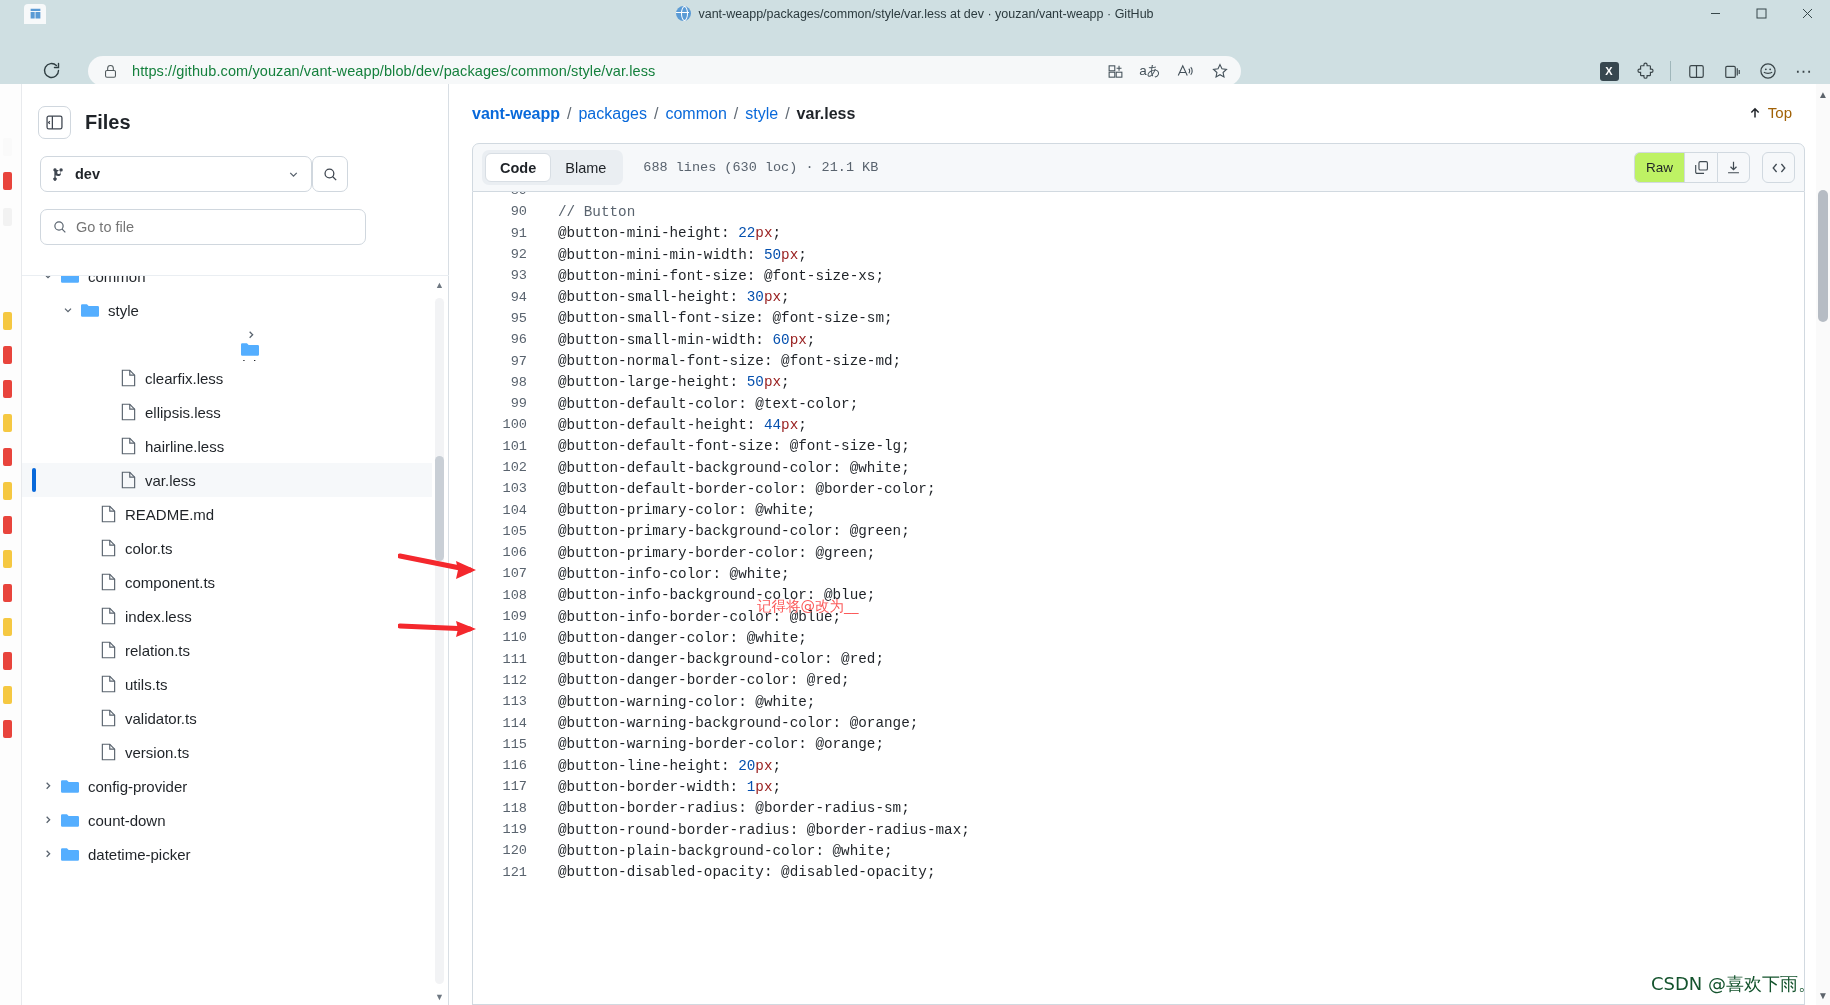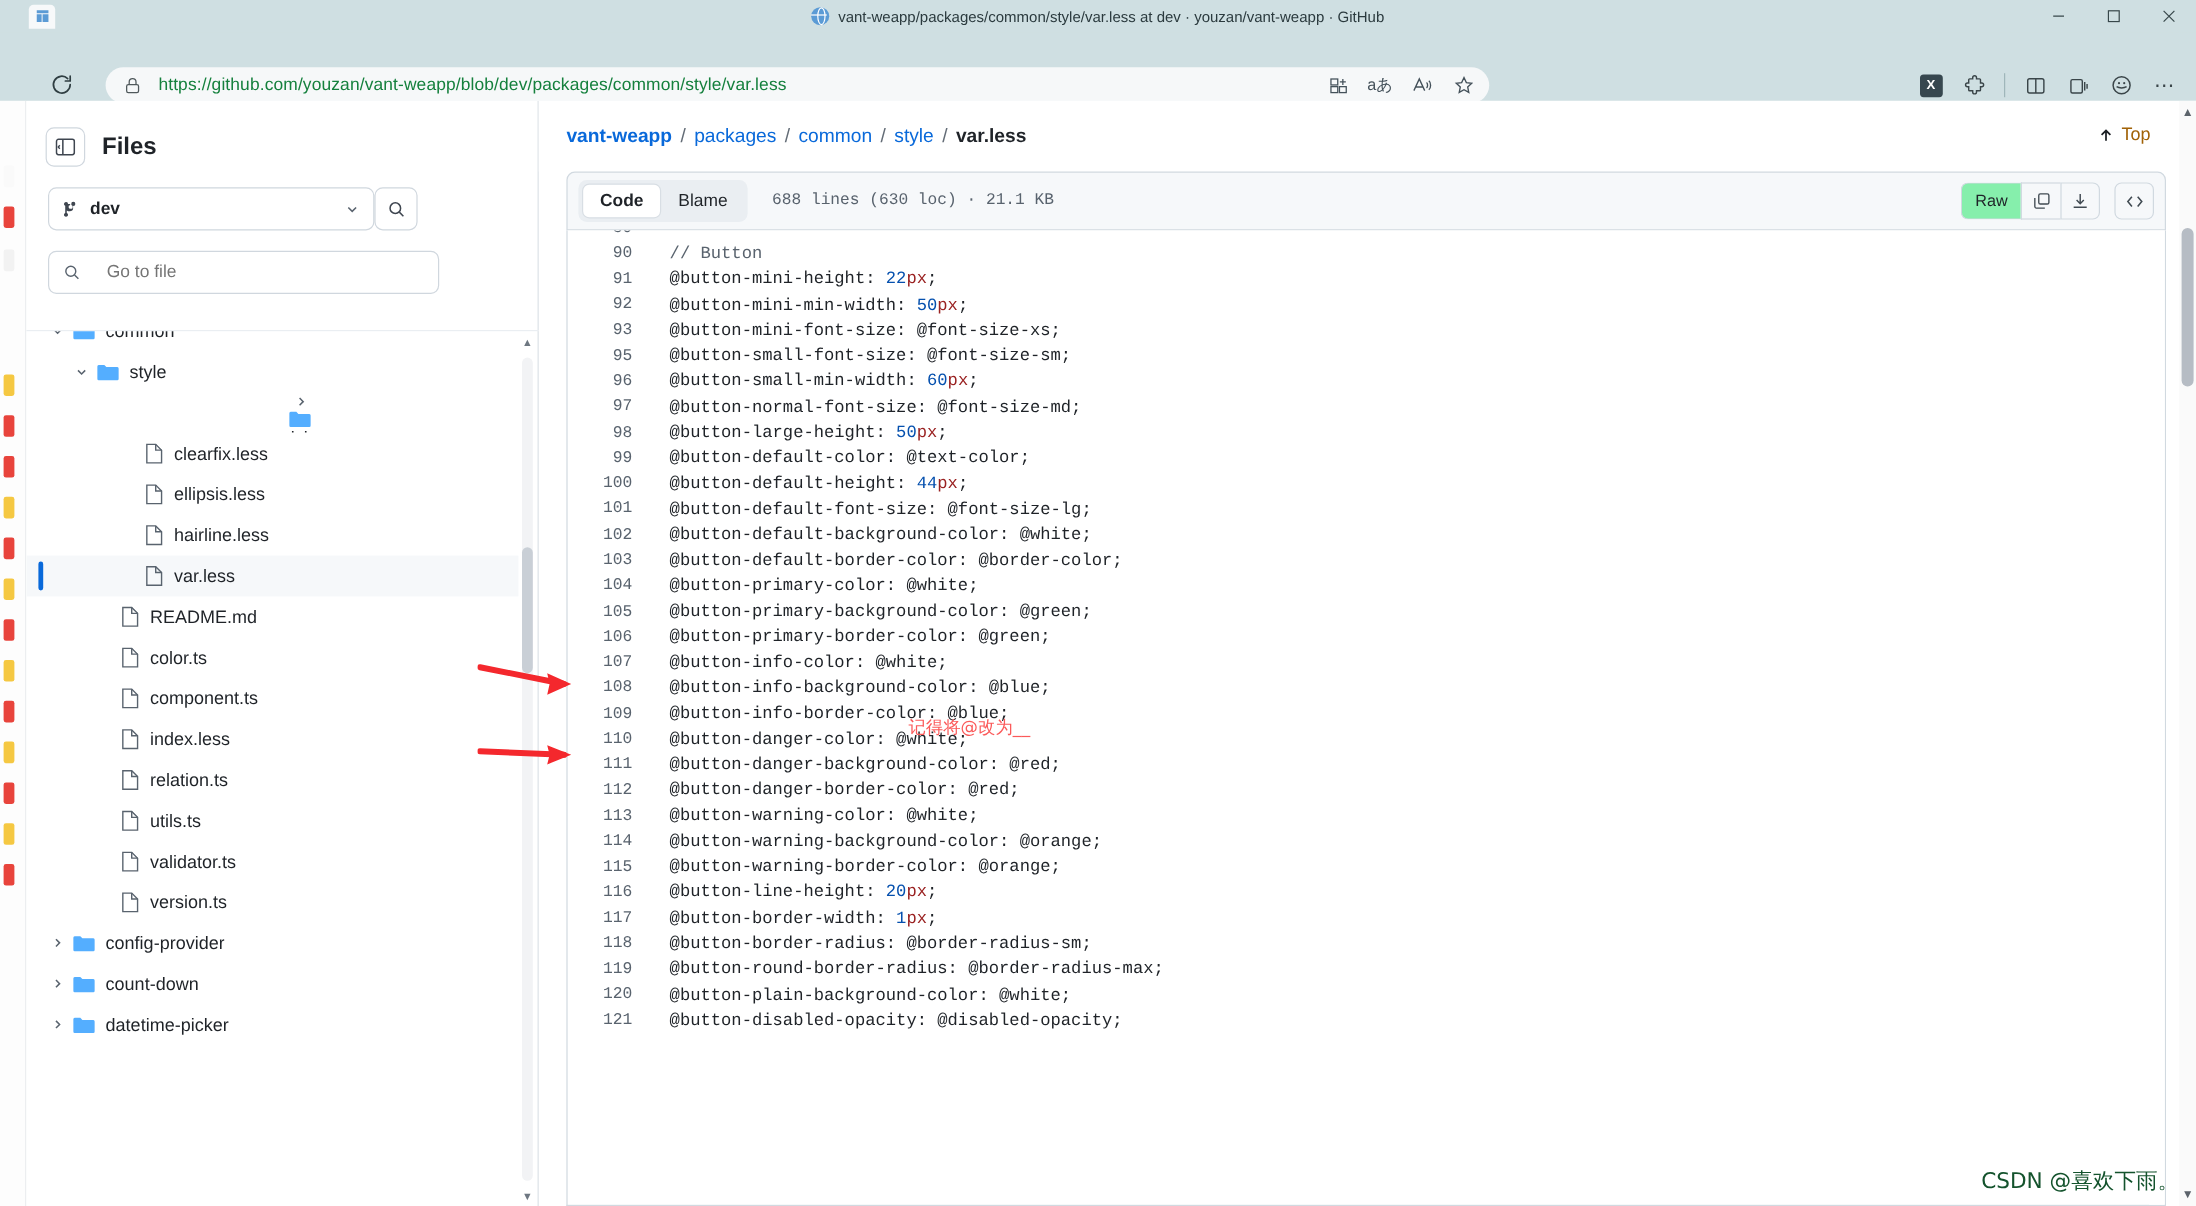--- a/index.html
+++ b/index.html
@@ -105,21 +105,21 @@
     width: 272px; height: 36px; border: 1px solid #d0d7de; border-radius: 7px;
     display: flex; align-items: center; padding: 0 11px; background: #fff; gap: 8px;
   }
   .branch-name { font-size: 14.5px; color: #1f2328; font-weight: 600; flex: 1; }
   .search-btn {
     width: 36px; height: 36px; border: 1px solid #d0d7de; border-radius: 7px;
     display: flex; align-items: center; justify-content: center; background: #fff;
   }
   .gotofile {
     margin: 17px 0 0 18px; width: 326px; height: 36px; border: 1px solid #d0d7de;
-    border-radius: 7px; display: flex; align-items: center; padding: 0 11px; gap: 21px;
+    border-radius: 7px; display: flex; align-items: center; padding: 0 11px; gap: 8px;
     background: #fff;
   }
   .gotofile input {
     border: 0; outline: 0; font-size: 14.5px; color: #656d76; flex: 1;
     font-family: "Liberation Sans", sans-serif; background: transparent;
   }
 
   .tree-wrap {
     position: absolute; left: 0; top: 191px; width: 427px; height: 730px;
     overflow: hidden; border-top: 1px solid #eaeef2;
@@ -171,21 +171,21 @@
   }
   .seg-btn {
     height: 29px; padding: 0 14px; display: flex; align-items: center; justify-content: center;
     font-size: 14.5px; color: #1f2328; border-radius: 6px;
   }
   .seg-btn.active { background: #fff; font-weight: 600; border: 1px solid #d8dee4; }
   .file-meta { margin-left: 20px; font-size: 13.5px; color: #59636e; font-family: "Liberation Mono", monospace; }
   .tb-actions { margin-left: auto; display: flex; align-items: center; gap: 0; }
   .raw-btn {
     height: 31px; padding: 0 11px; border: 1px solid #d1d9e0; border-right: 0; border-radius: 6px 0 0 6px;
-    background: #86efac; display: flex; align-items: center; font-size: 13.5px; color: #1f2328;
+    background: #bef264; display: flex; align-items: center; font-size: 13.5px; color: #1f2328;
   }
   .icon-btn {
     height: 31px; width: 33px; border: 1px solid #d1d9e0; background: #f6f8fa;
     display: flex; align-items: center; justify-content: center; color: #404a52;
   }
   .icon-btn.first-join { border-right: 0; }
   .icon-btn.last { border-radius: 0 6px 6px 0; }
   .icon-btn.solo { border-radius: 6px; margin-left: 12px; }
 
   
@@ -622,20 +622,24 @@
             </div>
             <div class="code-line">
               <span class="lineno">92</span>
               <span class="codetext">@button-mini-min-width: <span class="tok-num">50</span><span class="tok-unit">px</span>;</span>
             </div>
             <div class="code-line">
               <span class="lineno">93</span>
               <span class="codetext">@button-mini-font-size: @font-size-xs;</span>
             </div>
             <div class="code-line">
+              <span class="lineno">94</span>
+              <span class="codetext">@button-small-height: <span class="tok-num">30</span><span class="tok-unit">px</span>;</span>
+            </div>
+            <div class="code-line">
               <span class="lineno">95</span>
               <span class="codetext">@button-small-font-size: @font-size-sm;</span>
             </div>
             <div class="code-line">
               <span class="lineno">96</span>
               <span class="codetext">@button-small-min-width: <span class="tok-num">60</span><span class="tok-unit">px</span>;</span>
             </div>
             <div class="code-line">
               <span class="lineno">97</span>
               <span class="codetext">@button-normal-font-size: @font-size-md;</span>

